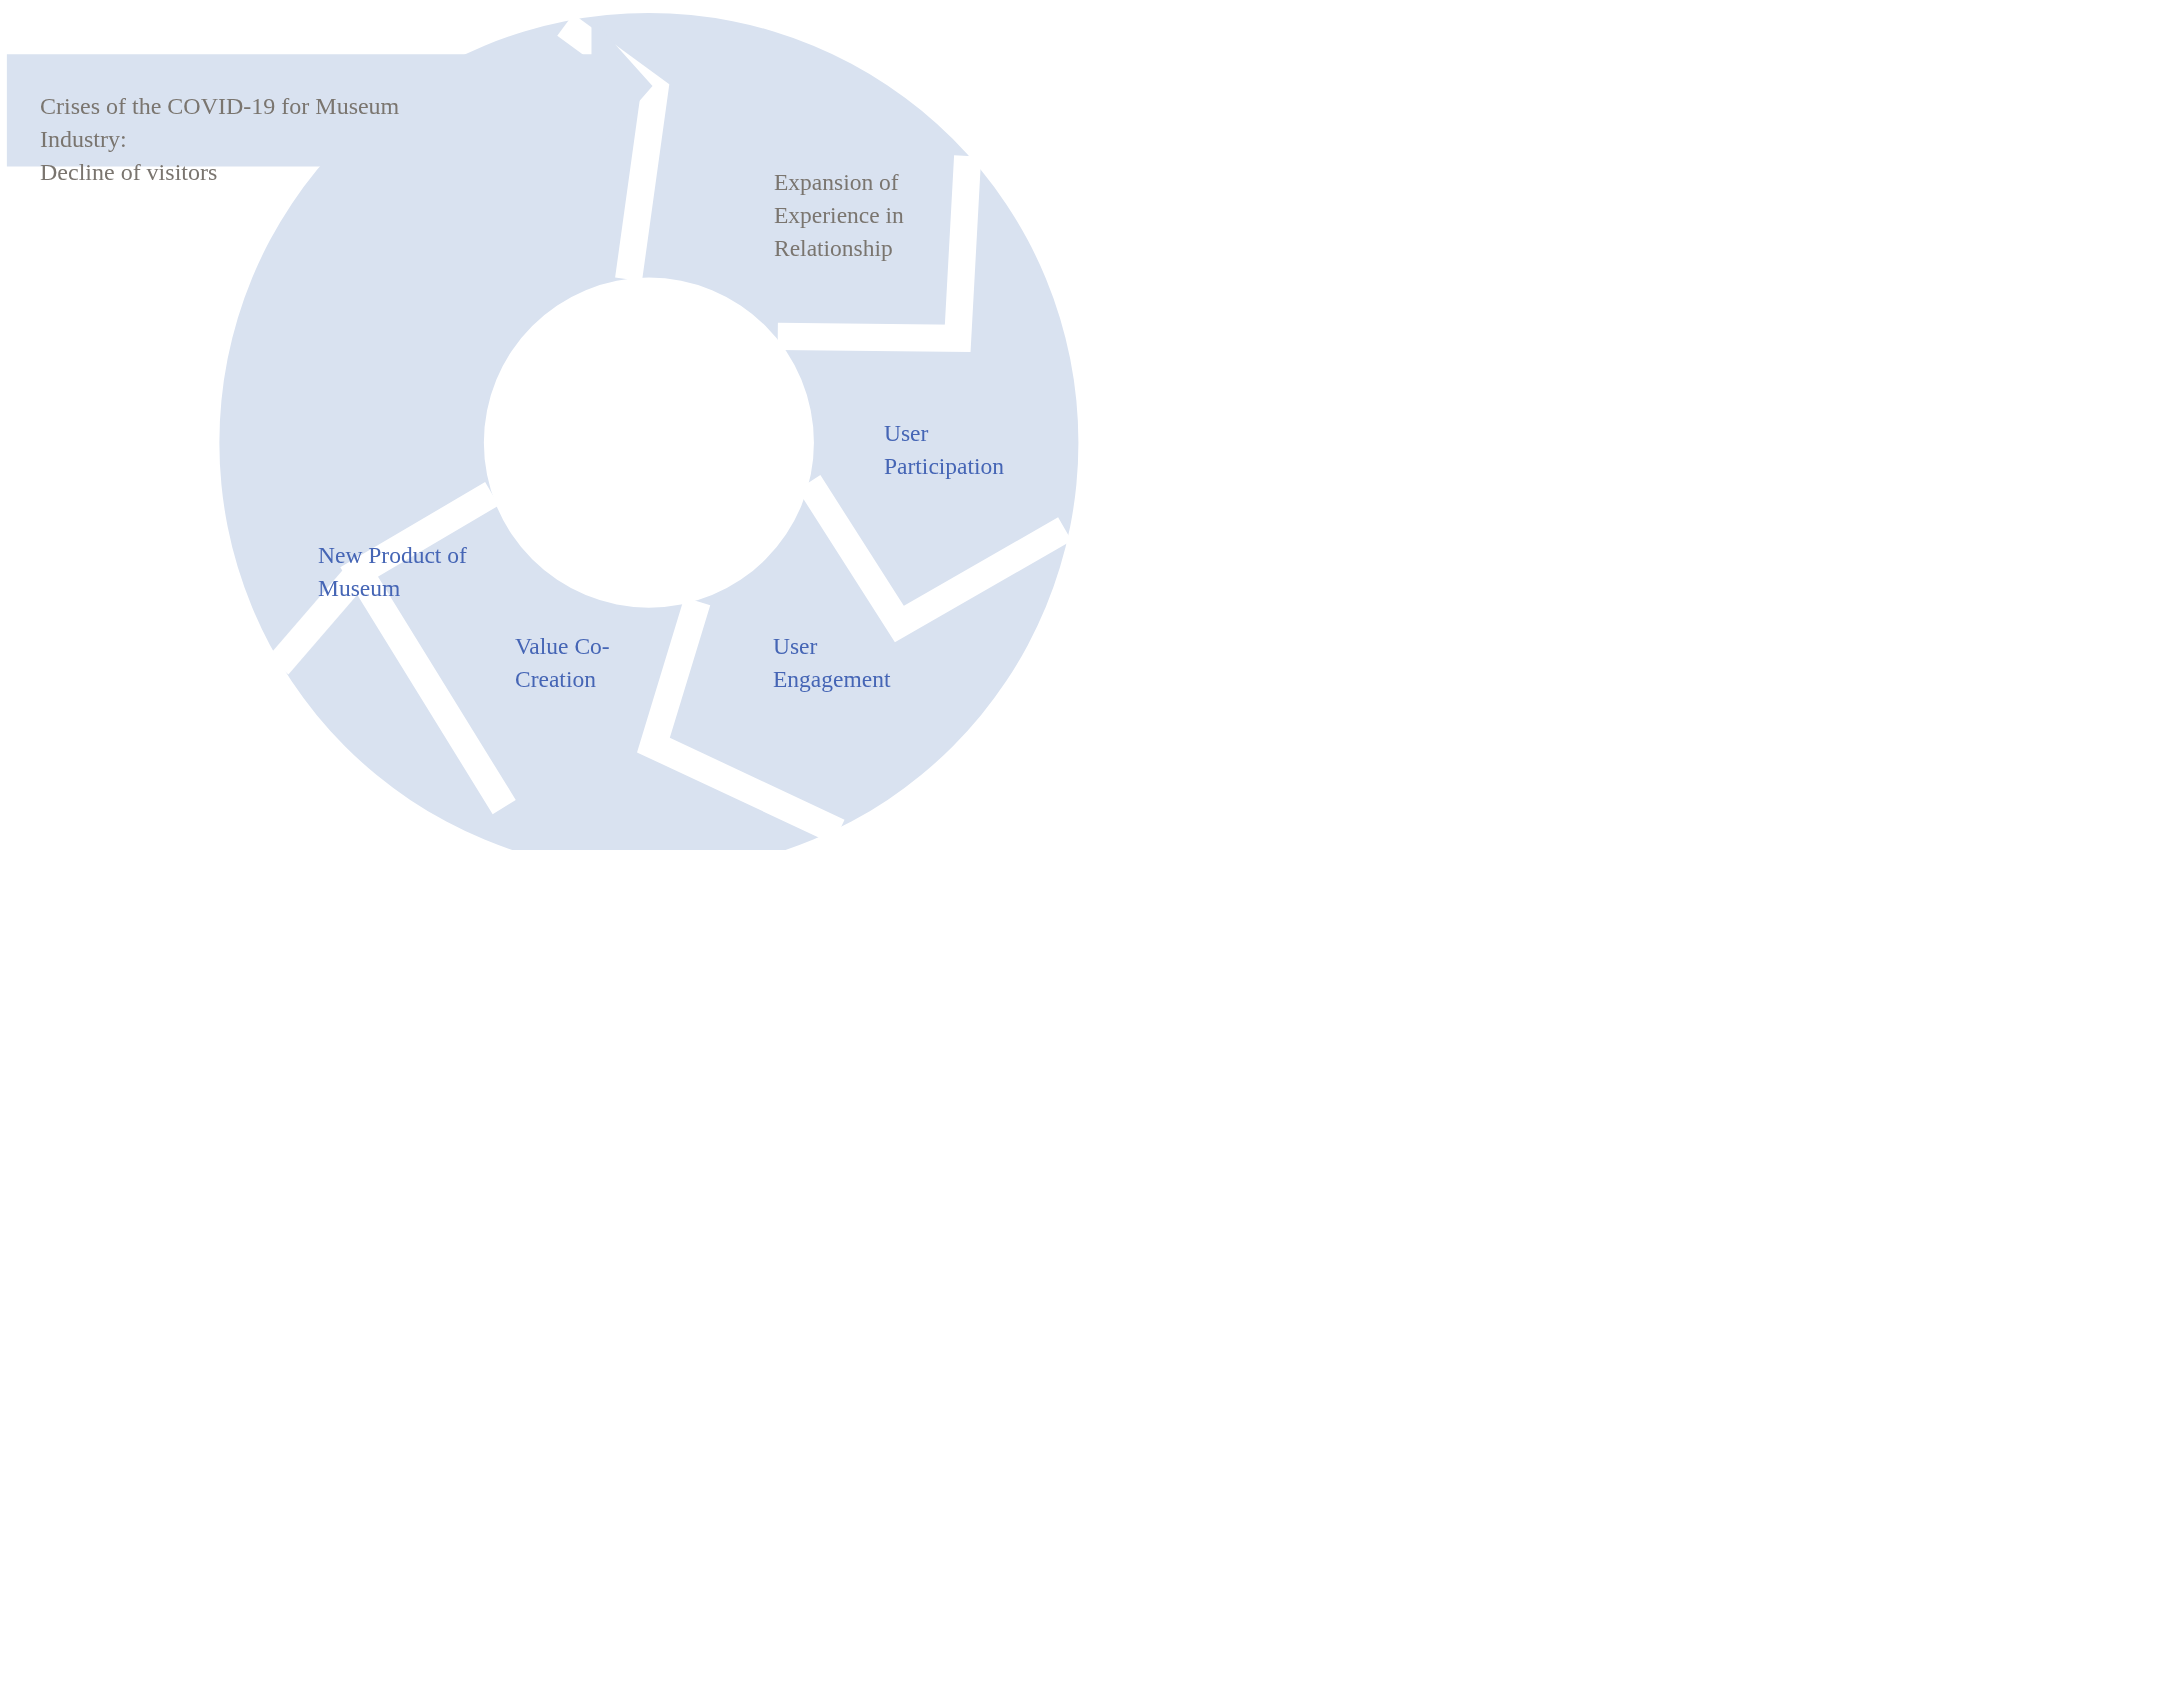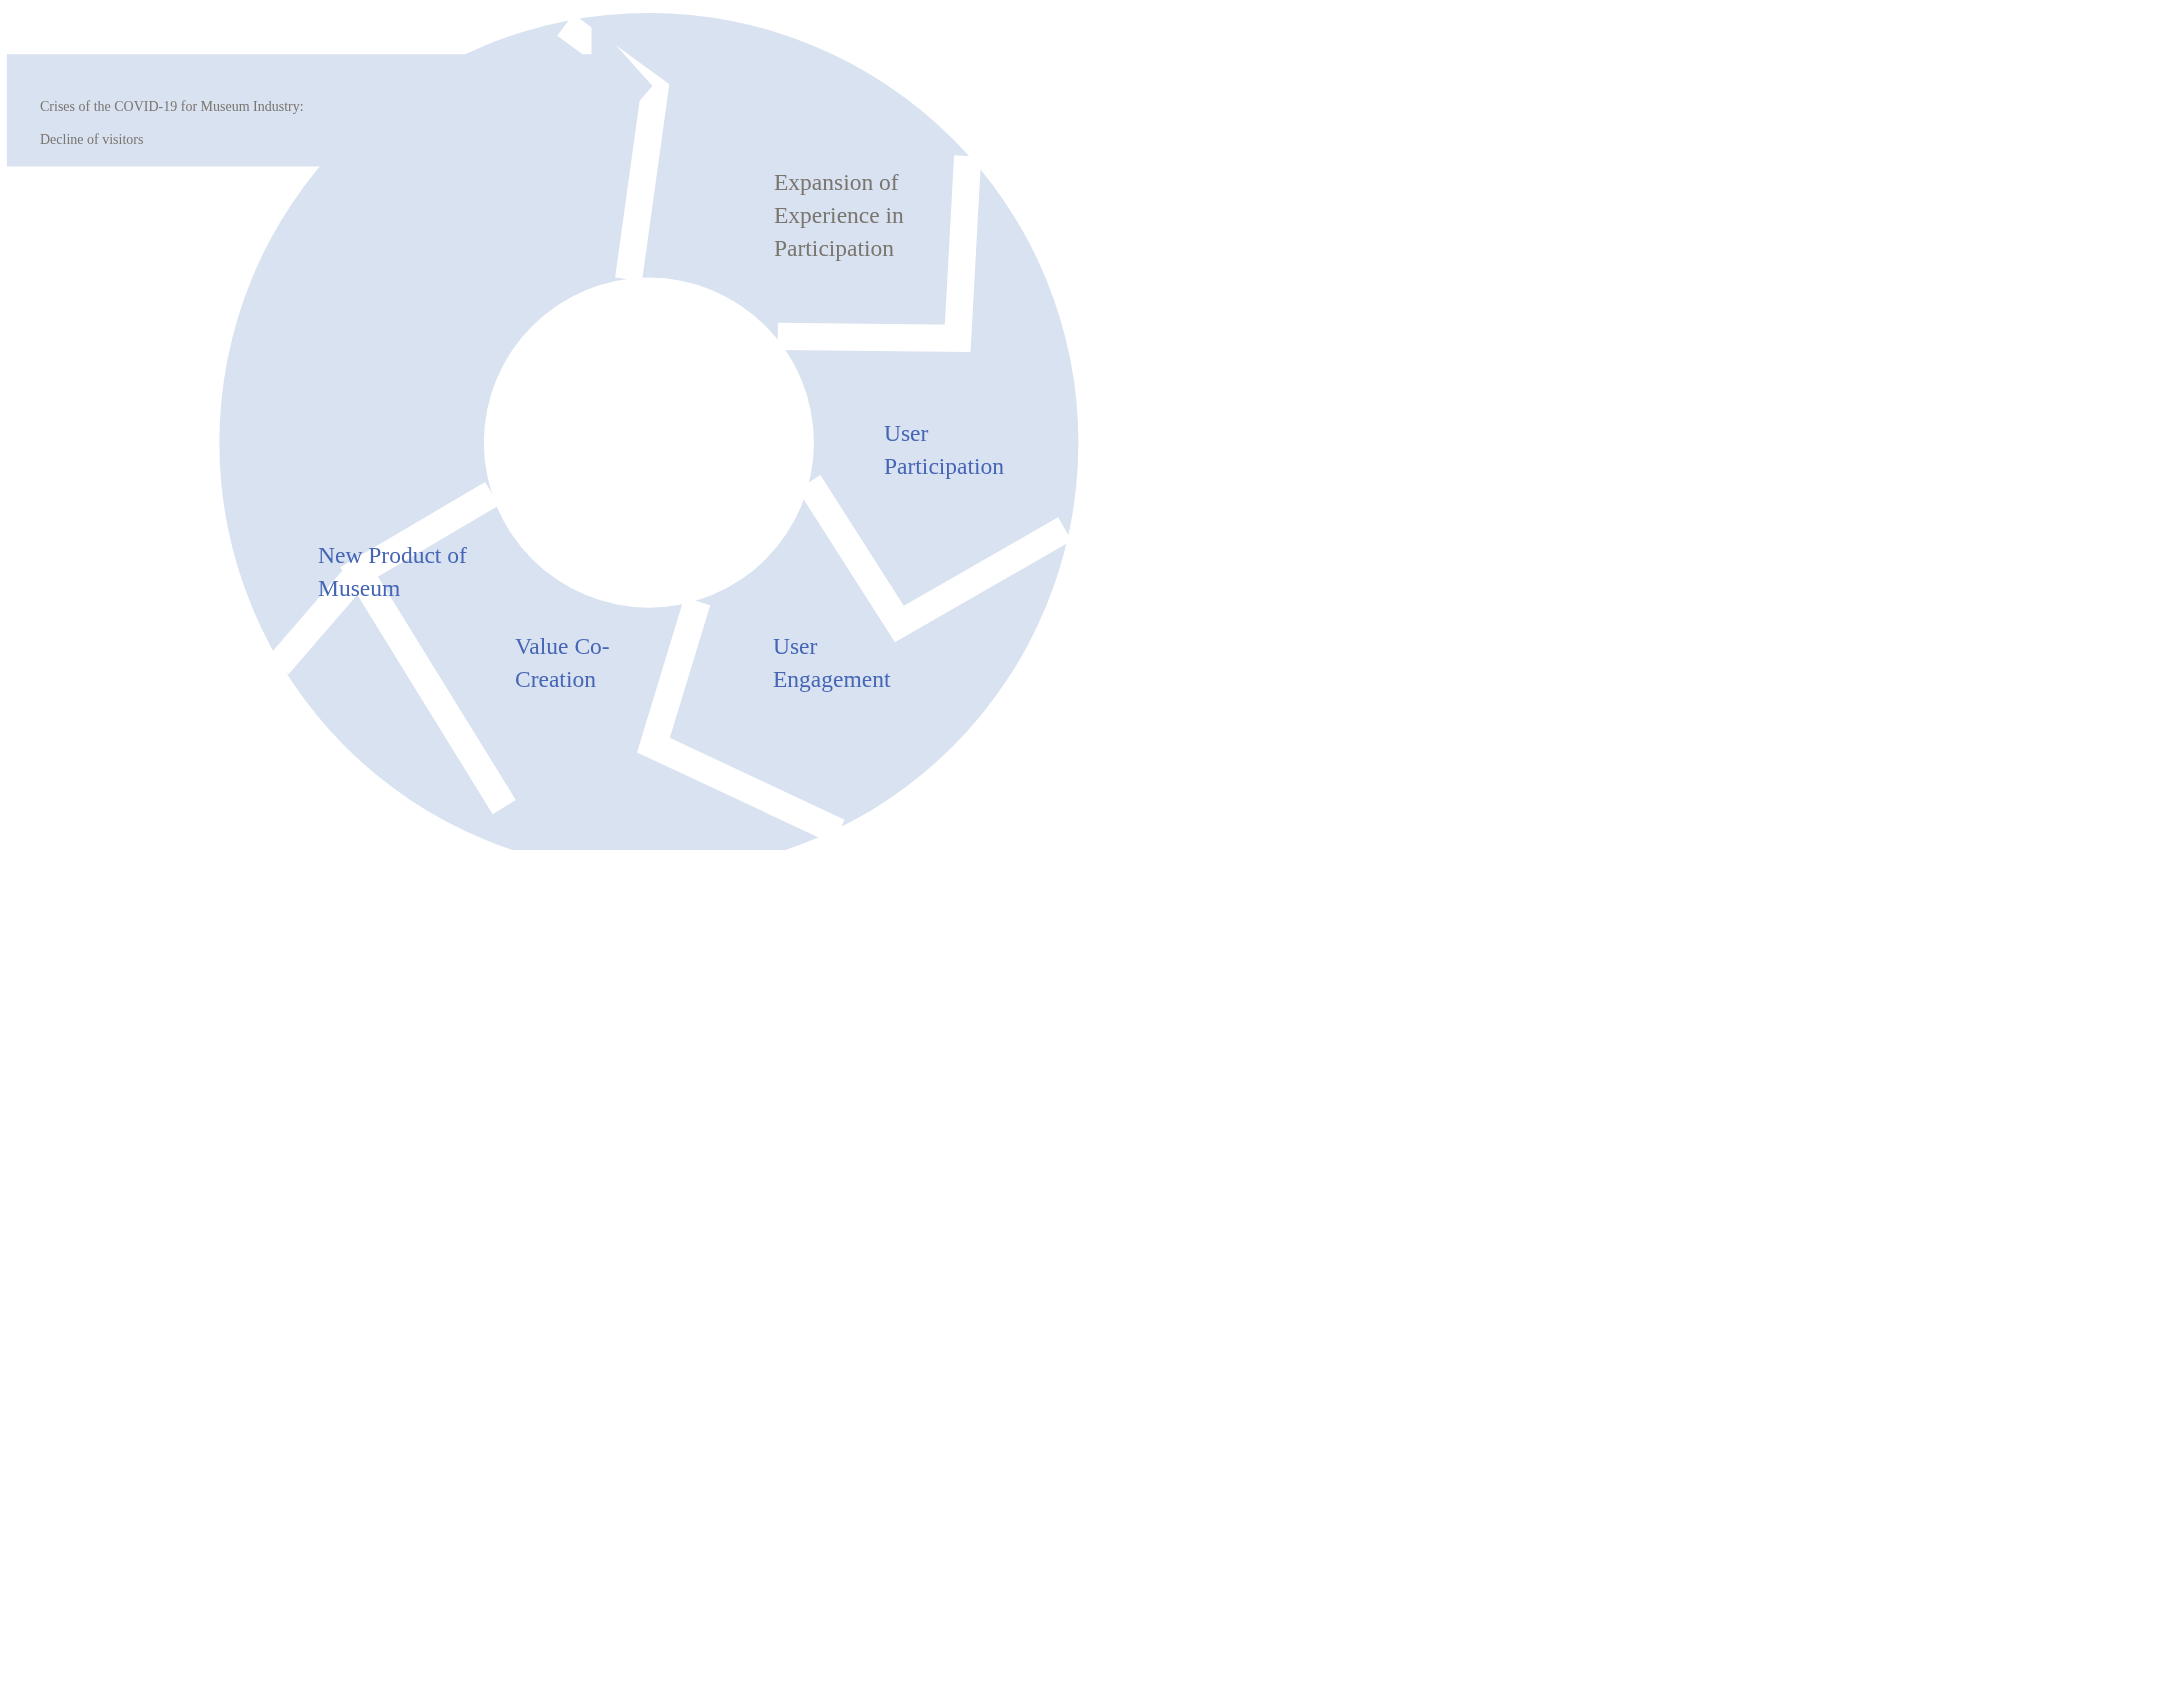--- a/index.html
+++ b/index.html
@@ -30,21 +30,21 @@
     line-height: 33px;
     letter-spacing: 0px;
   }
   .lbl.blue { color: #4565b5; }
   .lbl.gray { color: #7a756f; }
   .banner-text {
     position: absolute;
     left: 40px;
     top: 90px;
     width: 425px;
-    font-size: 14px;
+    font-size: 24px;
     line-height: 33px;
     color: #7a756f;
     white-space: pre-line;
   }
   .lbl-expansion      { left: 774px; top: 166px; }
   .lbl-participation  { left: 884px; top: 417px; }
   .lbl-engagement     { left: 773px; top: 630px; }
   .lbl-cocreation     { left: 515px; top: 630px; }
   .lbl-newproduct     { left: 318px; top: 539px; }
   .lbl-stakeholder    { left: 247px; top: 275px; }
@@ -69,21 +69,21 @@
     </g>
 
     <path d="M 15,120 L 1308,120 L 1308,40 L 1443,190 L 1308,345 L 1308,368 L 15,368 Z" fill="#d9e2f0"></path>
   </svg>
 
   <div class="banner-text">Crises of the COVID-19 for Museum Industry:
 Decline of visitors</div>
 
   <div class="lbl gray lbl-expansion">Expansion of
 Experience in
-Participation</div>
+Relationship</div>
 
   <div class="lbl blue lbl-participation">User
 Participation</div>
 
   <div class="lbl blue lbl-engagement">User
 Engagement</div>
 
   <div class="lbl blue lbl-cocreation">Value Co-
 Creation</div>
 

